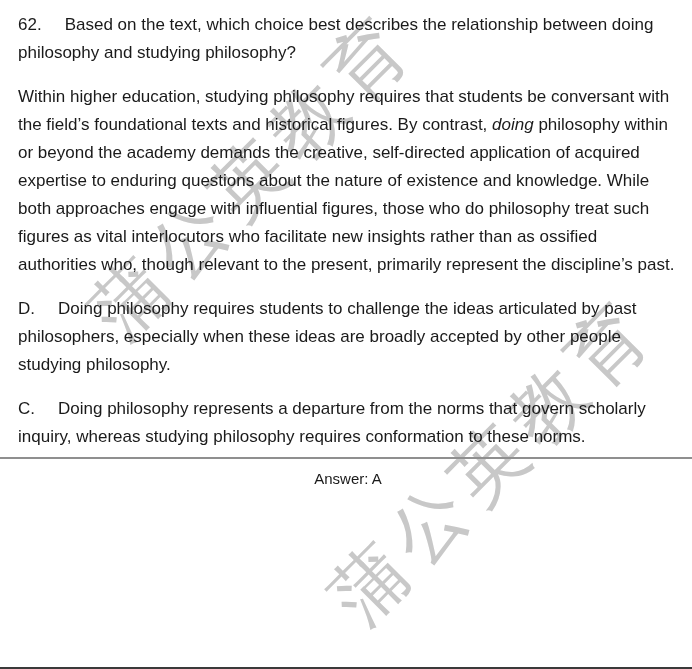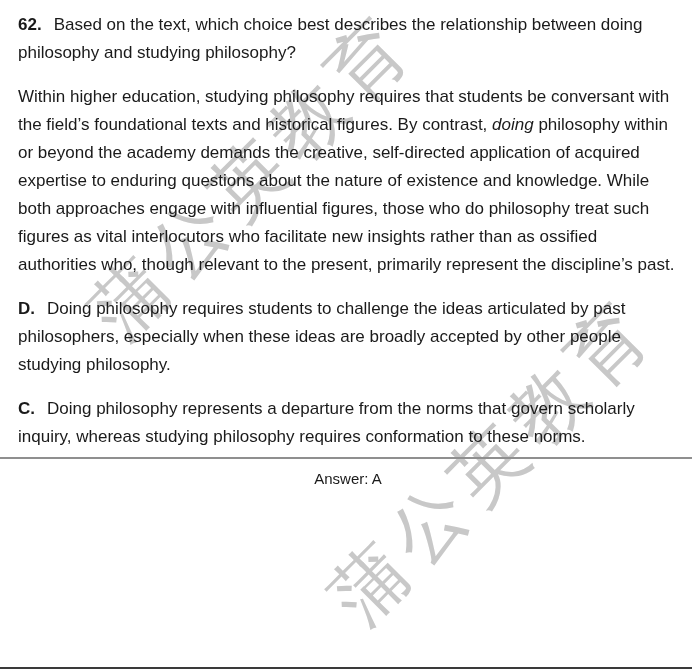--- a/index.html
+++ b/index.html
@@ -14,21 +14,21 @@
   }
   .content {
     position: relative;
     z-index: 1;
     padding: 11px 14px 0 18px;
     font-size: 17px;
     line-height: 28px;
   }
   .content p { margin: 0; }
   .content p + p { margin-top: 16px; }
-  b.lead { font-weight: bold; padding-right: 12px; }
+  b.lead { font-weight: normal; padding-right: 23px; }
   .divider {
     position: relative;
     z-index: 1;
     margin-top: 6px;
     height: 2px;
     background: #8f8f8f;
   }
   .answer {
     position: relative;
     z-index: 1;

